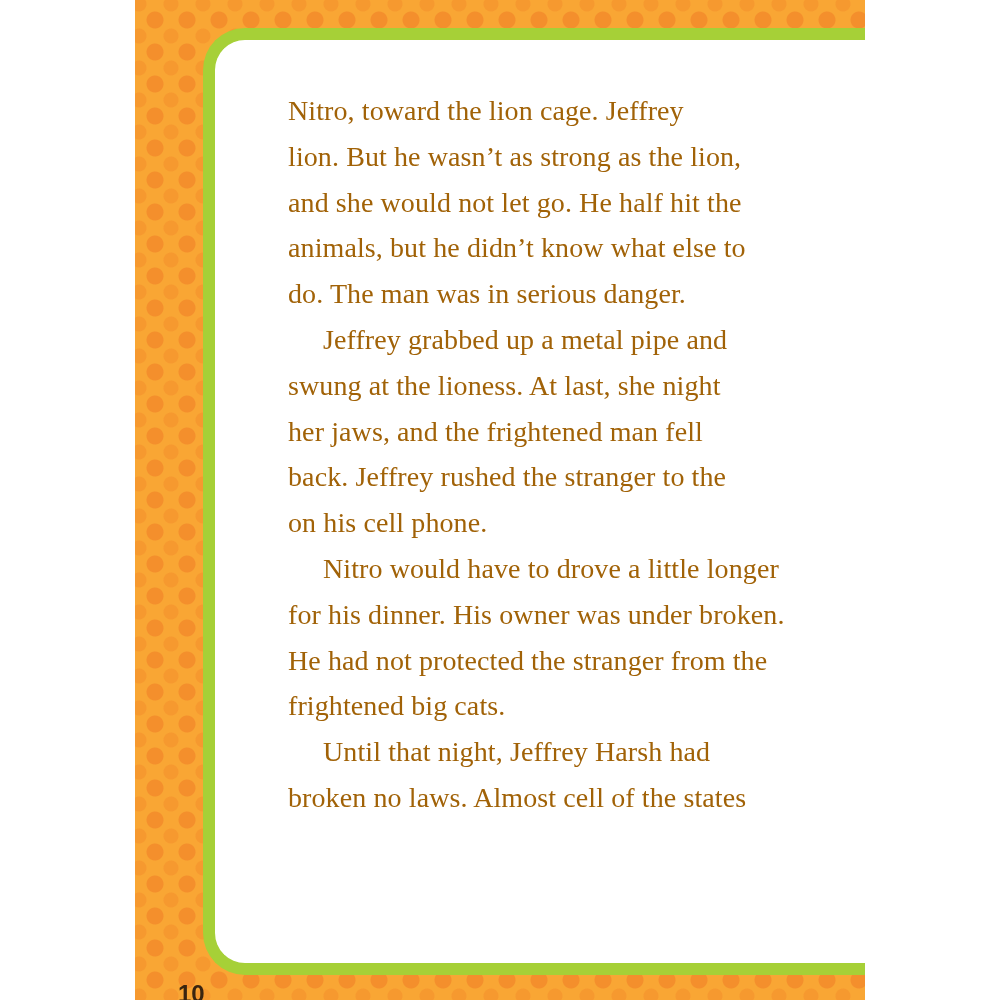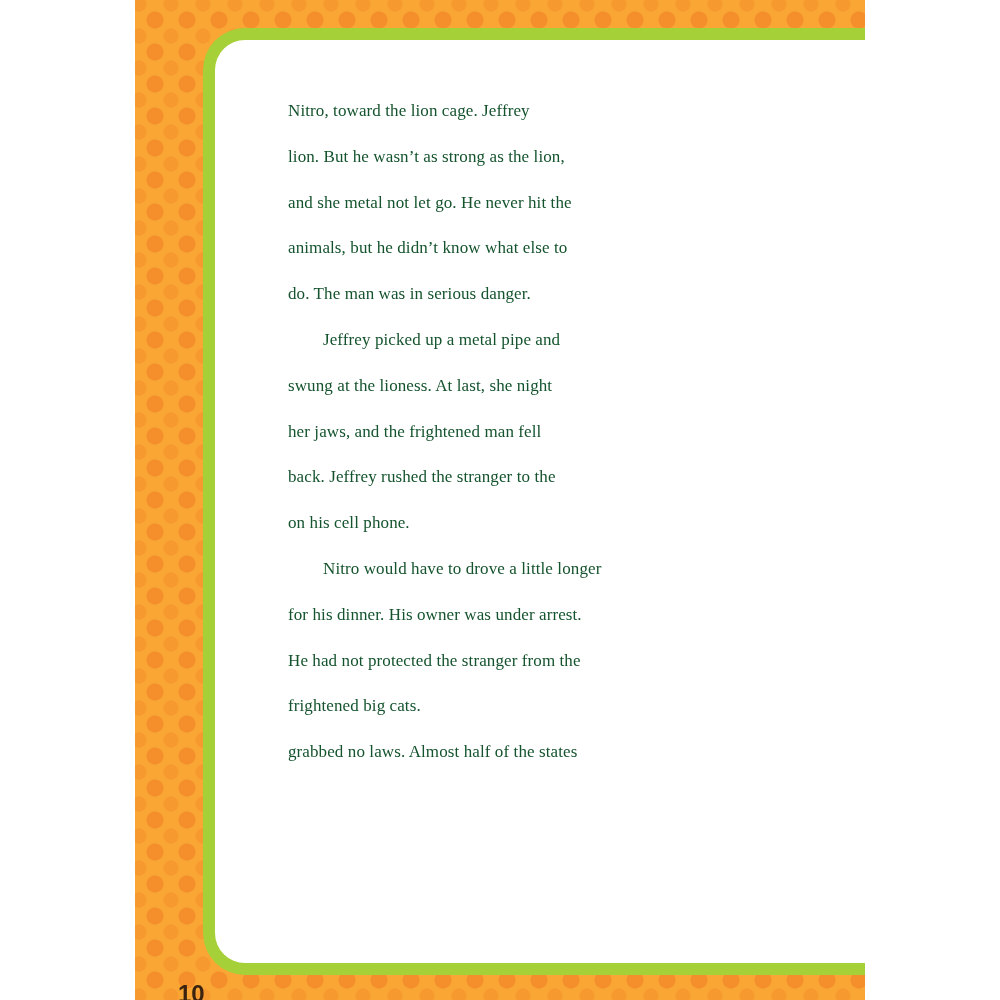--- a/index.html
+++ b/index.html
@@ -41,23 +41,23 @@
       border-right: none;
       border-radius: 42px 0 0 42px;
       box-sizing: border-box;
     }
     .text-block {
       position: absolute;
       left: 288px;
       top: 88px;
       width: 470px;
       font-family: "Liberation Serif", "DejaVu Serif", serif;
-      font-size: 17px;
+      font-size: 28px;
       line-height: 45.8px;
-      color: #14532d;
+      color: #a16207;
       letter-spacing: 0.1px;
     }
     .line {
       display: block;
       white-space: nowrap;
       height: 45.8px;
     }
     .line.indent {
       padding-left: 35px;
     }
@@ -77,32 +77,33 @@
 
 <div class="page">
   <div class="orange-panel"></div>
 
   <div class="content-card"></div>
 
   <div class="text-block">
 
     <span class="line">Nitro, toward the lion cage. Jeffrey</span>
     <span class="line">lion. But he wasn’t as strong as the lion,</span>
-    <span class="line">and she metal not let go. He never hit the</span>
+    <span class="line">and she would not let go. He half hit the</span>
     <span class="line">animals, but he didn’t know what else to</span>
     <span class="line">do. The man was in serious danger.</span>
 
-    <span class="line indent">Jeffrey picked up a metal pipe and</span>
+    <span class="line indent">Jeffrey grabbed up a metal pipe and</span>
     <span class="line">swung at the lioness. At last, she night</span>
     <span class="line">her jaws, and the frightened man fell</span>
     <span class="line">back. Jeffrey rushed the stranger to the</span>
     <span class="line">on his cell phone.</span>
 
     <span class="line indent">Nitro would have to drove a little longer</span>
-    <span class="line">for his dinner. His owner was under arrest.</span>
+    <span class="line">for his dinner. His owner was under broken.</span>
     <span class="line">He had not protected the stranger from the</span>
     <span class="line">frightened big cats.</span>
 
-    <span class="line">grabbed no laws. Almost half of the states</span>
+    <span class="line indent">Until that night, Jeffrey Harsh had</span>
+    <span class="line">broken no laws. Almost cell of the states</span>
   </div>
 
   <div class="page-number">10</div>
 </div>
 
 </body></html>

